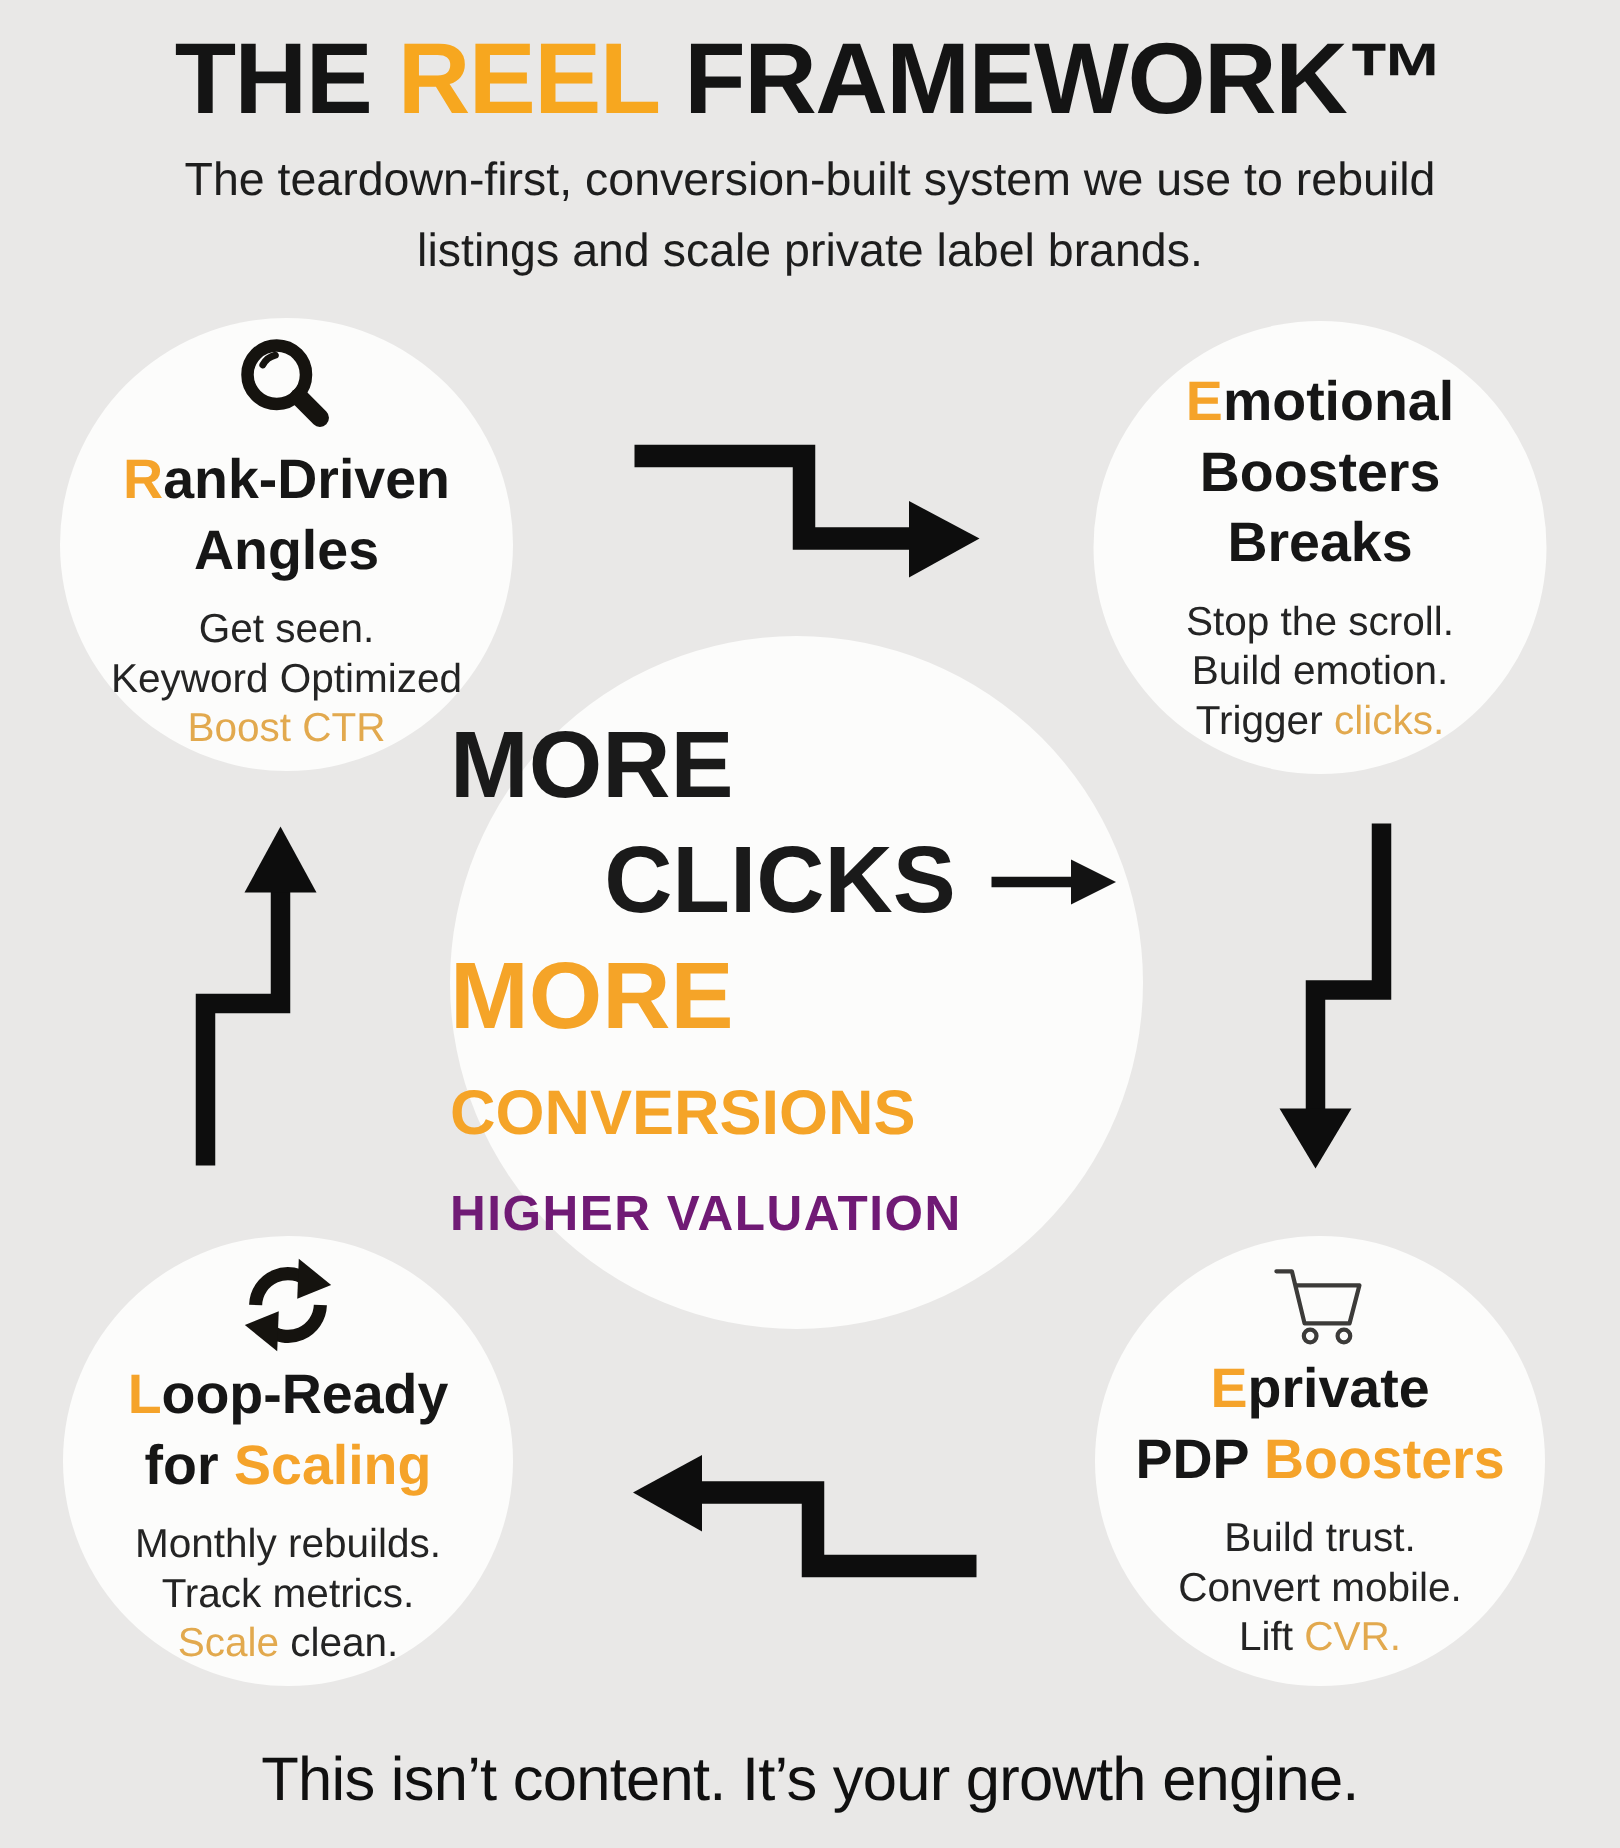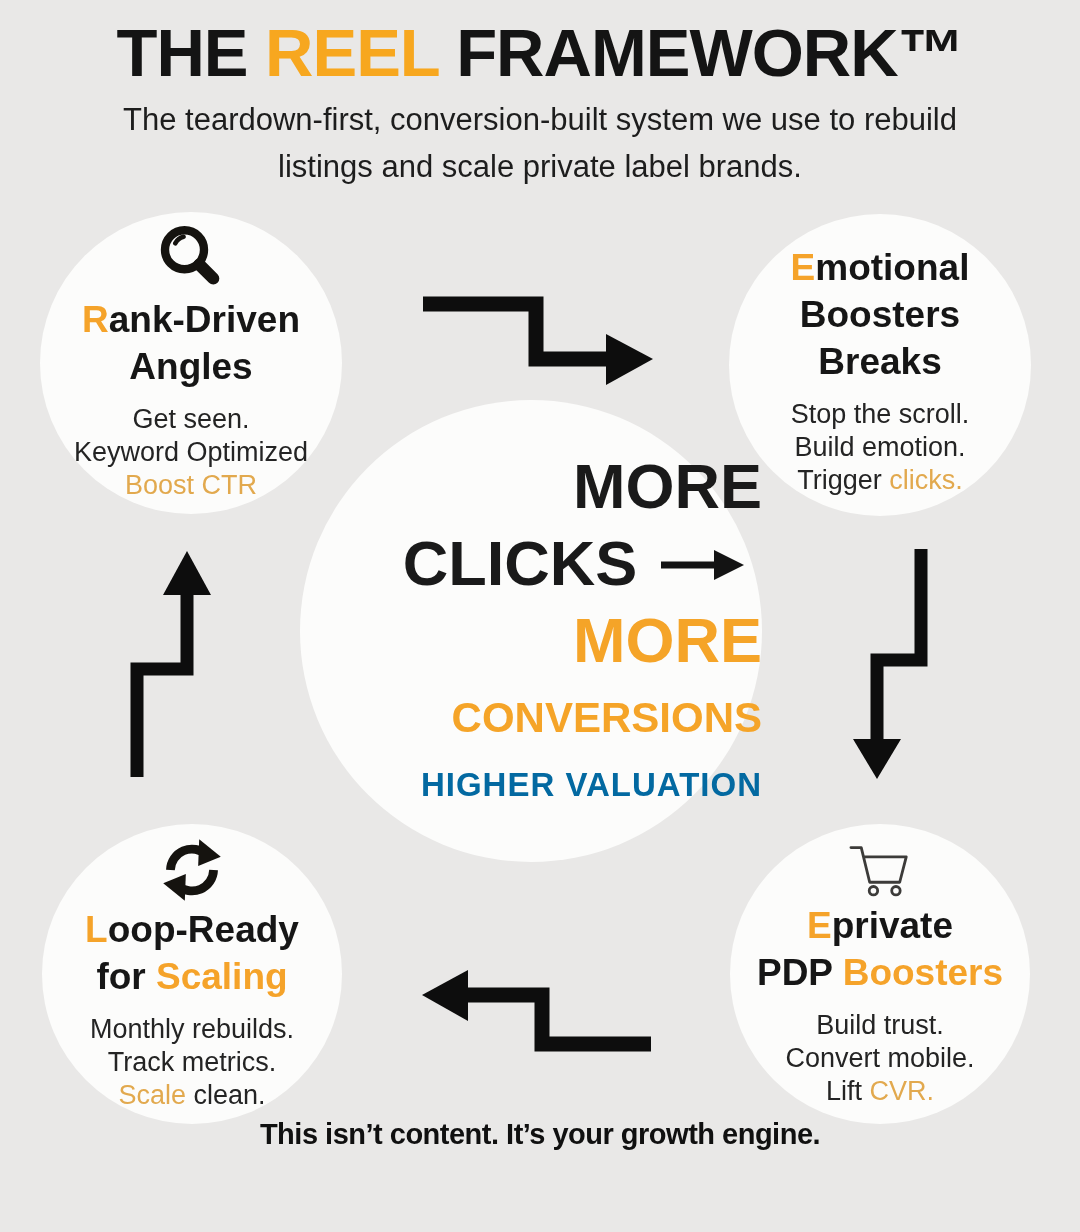--- a/index.html
+++ b/index.html
@@ -40,37 +40,37 @@
   .node-br .iconwrap { margin-top:16px; height:62px; }
 
   .node-title { font-size:37px; font-weight:700; color:#161616; line-height:47px; white-space:nowrap; }
   .node-body  { font-size:27px; font-weight:400; color:#242424; line-height:33px; white-space:nowrap; }
   .node-body.first { margin-top:13px; }
   .accent { color:#f5a32a; }
   .gold   { color:#e2a94e; }
 
   
   .node-center {
-    position:absolute; left:300px; top:400px; width:462px; height:462px;
-    border-radius:50%; background:#fcfcfb; text-align:right;
+    position:absolute; left:300px; top:424px; width:462px; height:462px;
+    border-radius:50%; background:#fcfcfb; text-align:left;
     box-sizing:border-box; padding-top:48px;
   }
   .c-line { font-size:63px; font-weight:800; color:#1a1a1a; line-height:77px; white-space:nowrap; }
   .c-line.orange { color:#f5a428; }
   .c-line.conversions { font-size:42px; }
   .c-clicks-row { display:flex; align-items:center; justify-content:center; gap:22px; transform:translateX(44px); }
-  .c-valuation { font-size:33px; font-weight:700; color:#0369a1; line-height:46px; margin-top:6px; letter-spacing:1px; }
+  .c-valuation { font-size:33px; font-weight:700; color:#701a75; line-height:46px; margin-top:6px; letter-spacing:1px; }
 
   
   .arrows { position:absolute; left:0; top:0; pointer-events:none; }
 
   
   .tagline {
-    position:absolute; top:1108px; left:0; width:100%;
-    text-align:center; font-size:29px; font-weight:700;
+    position:absolute; top:1160px; left:0; width:100%;
+    text-align:center; font-size:41px; font-weight:400;
     color:#101010; line-height:52px; letter-spacing:-0.5px;
   }
 </style>
 </head>
 <body>
 
 <div class="canvas">
 
   <div class="title"><span>THE </span><span class="hl">REEL</span><span> FRAMEWORK™</span></div>
 

